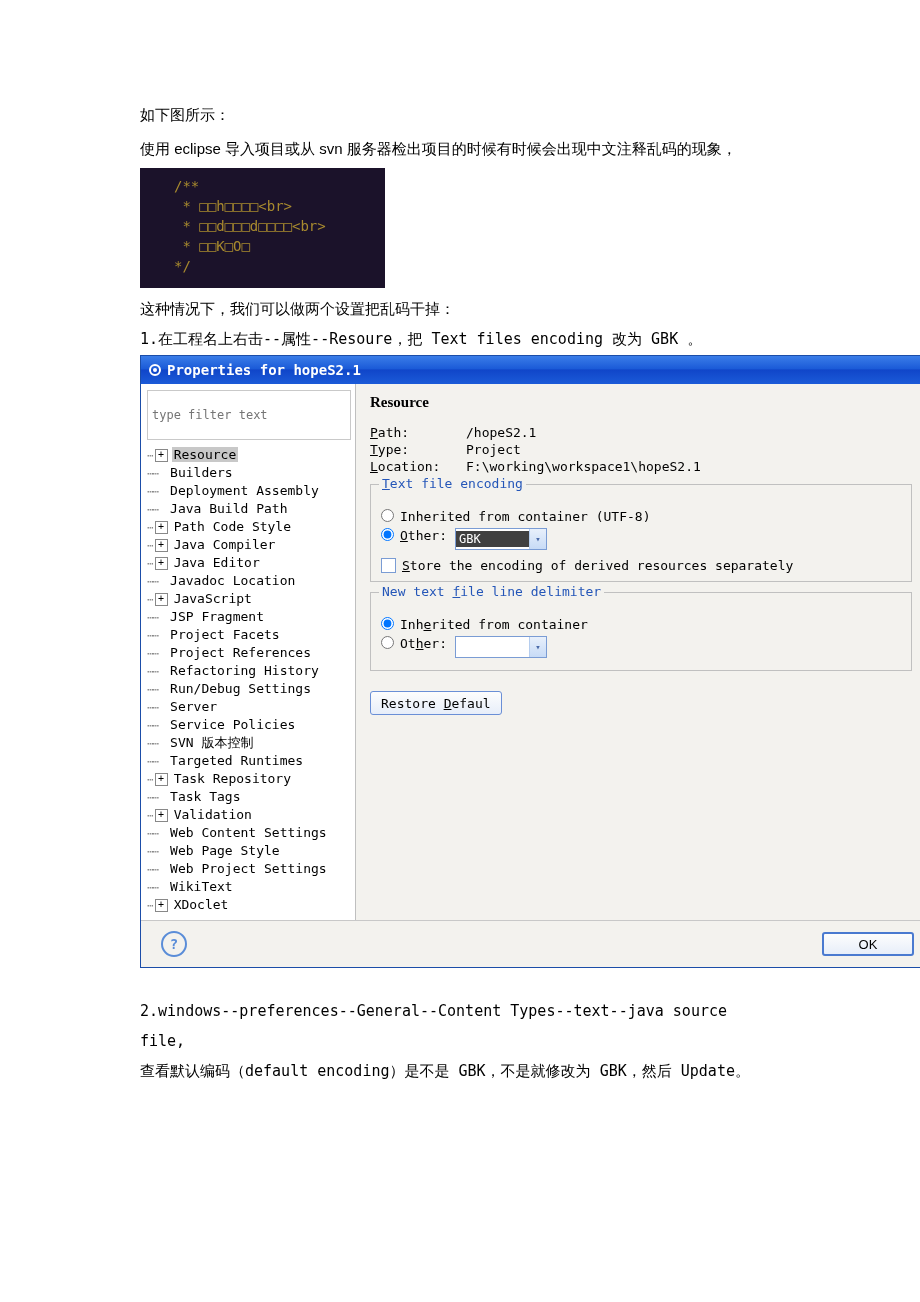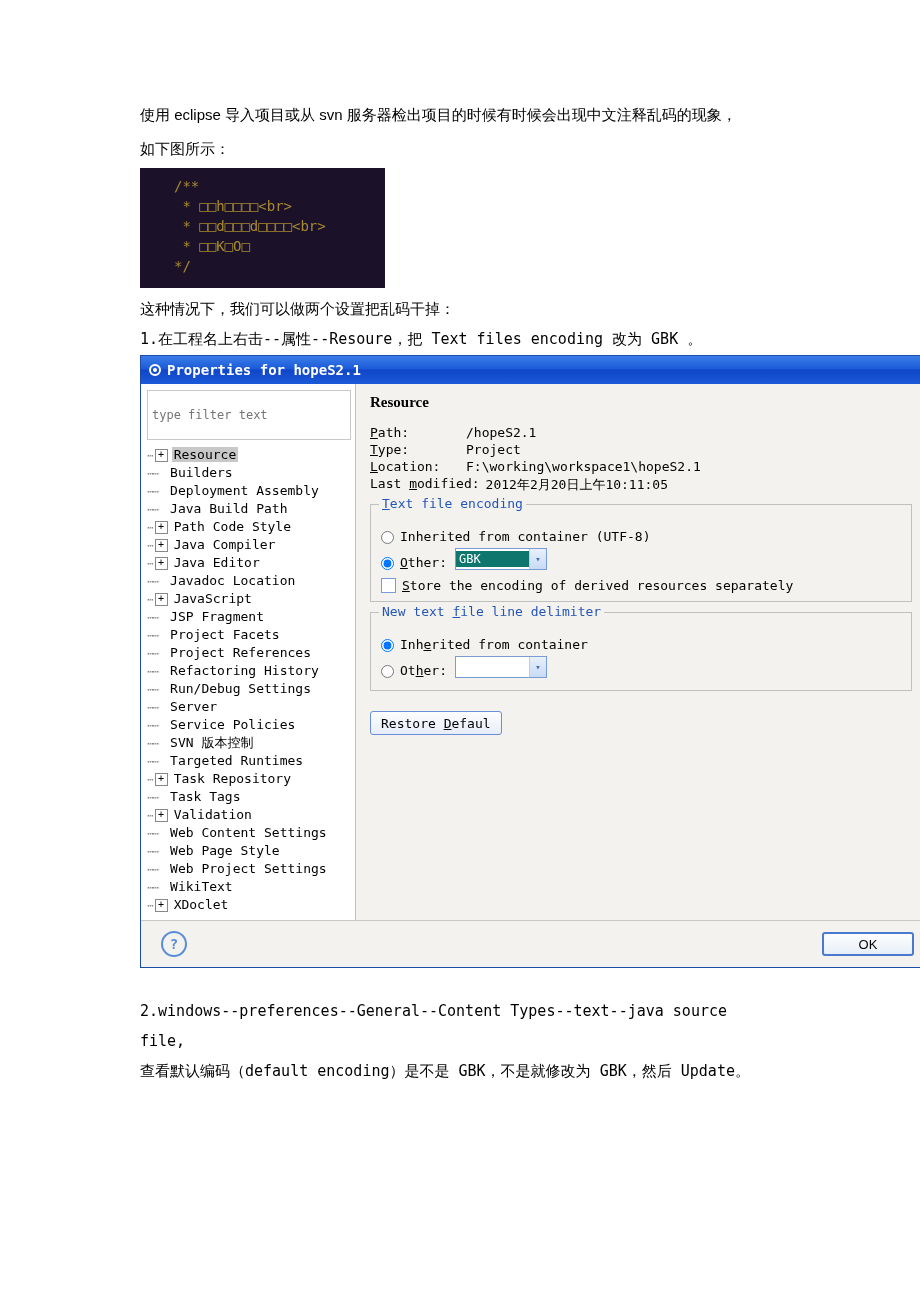--- a/index.html
+++ b/index.html
@@ -20,42 +20,42 @@
 .tree-item .dots{color:#888;font-size:11px;letter-spacing:-1px;margin-right:2px}
 .tree-item.sel span.lbl{background:#c8c8c8}
 .tree-item .lbl{padding:0 2px}
 .right-pane{flex:1;background:#f3f2ee;padding:10px 10px 0 14px;box-sizing:border-box}
 .rtitle{font-weight:bold;font-size:15px;margin-bottom:14px;font-family:Verdana,SimSun}
 .prop-row{display:flex;font-size:13px;margin-bottom:2px}
 .prop-row .k{width:96px}
 .prop-row .u{text-decoration:underline}
 .fieldset{border:1px solid #c0c0c0;margin-top:10px;padding:20px 8px 8px 8px;position:relative;background:#f3f2ee}
 .fieldset .legend{position:absolute;top:-9px;left:8px;background:#f3f2ee;padding:0 3px;color:#2456b8;font-size:13px}
-.radio-row{display:flex;align-items:flex-end;margin:4px 0;font-size:13px}
+.radio-row{display:flex;align-items:flex-start;margin:4px 0;font-size:13px}
 .radio-row input[type=radio]{margin:0 6px 0 2px}
 .combo{width:90px;height:20px;border:1px solid #7a9cd4;background:#fff;display:inline-flex;align-items:center;margin-left:8px;position:relative}
-.combo .val{flex:1;background:#0f766e;color:#fff;padding:1px 3px;font-size:12px}
+.combo .val{flex:1;background:#404040;color:#fff;padding:1px 3px;font-size:12px}
 .combo .arr{width:16px;height:100%;background:linear-gradient(#e8f0fb,#c7dbf6);display:flex;align-items:center;justify-content:center;font-size:9px;color:#4a6aa8;border-left:1px solid #b5cdee}
 .combo.dis .val{background:#fff;color:#888}
 .chk-row{display:flex;margin-top:8px;font-size:13px}
 .chk{width:13px;height:13px;border:1px solid #7a9cd4;background:#fff;margin:0 6px 0 2px}
 .btn{height:24px;border:1px solid #6a8fd6;border-radius:3px;background:linear-gradient(#fdfdfd,#e7eef9);padding:0 10px;font-size:13px;font-family:inherit}
 .footer-btns{display:flex;justify-content:flex-start;padding:20px 2px 6px 0}
 .bottom-bar{border-top:1px solid #c8c8c8;background:#f3f2ee;padding:10px 8px;display:flex;justify-content:space-between;align-items:center}
 .help-icn{width:22px;height:22px;border:2px solid #5a8dd8;border-radius:50%;display:flex;align-items:center;justify-content:center;color:#5a8dd8;font-weight:bold;font-size:14px;margin-left:12px}
 .ok-btn{width:92px;height:24px;border:2px solid #4a7ad0;border-radius:3px;background:linear-gradient(#fdfdfd,#e7eef9);font-size:13px}
 .post{margin-top:28px;font-family:SimSun,monospace;font-size:15px;line-height:2}
 .u{text-decoration:underline}
 </style>
 </head>
 <body>
 <div class="page">
 
+<p class="para">如下图所示：</p>
 <p class="para">使用 eclipse 导入项目或从 svn 服务器检出项目的时候有时候会出现中文注释乱码的现象，</p>
-<p class="para">如下图所示：</p>
 
 <div class="code-snip">
   <div>/**</div>
   <div><span class="orange">&nbsp;</span><span>* □□h□□□□&lt;br&gt;</span></div>
   <div><span class="orange">&nbsp;</span><span>* □□d□□□d□□□□&lt;br&gt;</span></div>
   <div><span class="orange">&nbsp;</span><span>* □□K□O□</span></div>
   <div>*/</div>
 </div>
 
 <p class="para">这种情况下，我们可以做两个设置把乱码干掉：</p>
@@ -108,24 +108,20 @@
             <span>/hopeS2.1</span>
           </div>
       <div class="prop-row">
             <span class="k"><span class="u">T</span>ype:</span>
             <span>Project</span>
           </div>
       <div class="prop-row">
             <span class="k"><span class="u">L</span>ocation:</span>
             <span>F:\working\workspace1\hopeS2.1</span>
           </div>
-      <div class="prop-row">
-            <span class="k" style="width:auto;margin-right:6px">Last <span class="u">m</span>odified:</span>
-            <span>2012年2月20日上午10:11:05</span>
-          </div>
 
       <div class="fieldset">
         <span class="legend"><span class="u">T</span>ext file encoding</span>
         <div class="radio-row">
           <input type="radio" name="enc" style="">
           <span>Inherited from container (UTF-8)</span>
         </div>
         <div class="radio-row">
           <input type="radio" name="enc" checked="" style="">
           <span><span class="u">O</span>ther:</span>

